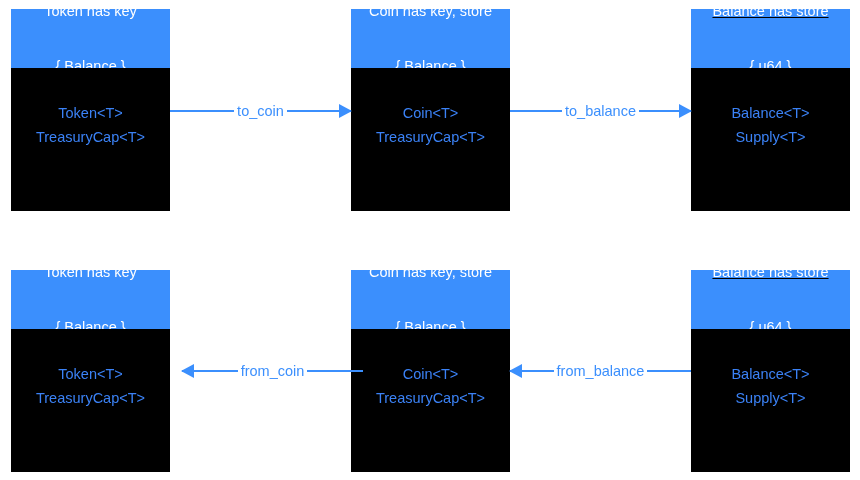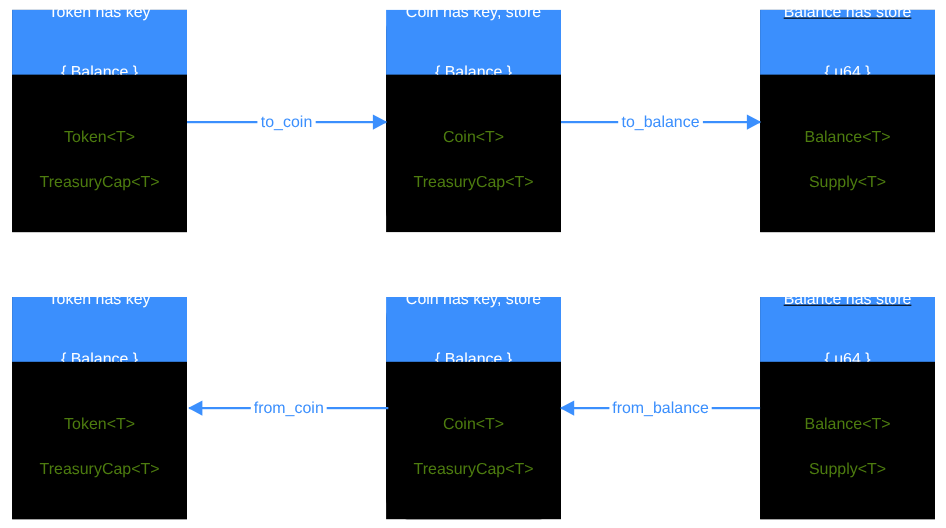--- a/index.html
+++ b/index.html
@@ -43,36 +43,36 @@
     font-weight: 400;
     text-align: left;
     box-sizing: border-box;
     padding: 0 2px;
     gap: 36px;
   }
   .node-header .hdr-line { display: block; white-space: nowrap; }
   .node-body {
     flex: 1;
     background: #000000;
-    color: #4d7c0f;
+    color: #3b82f6;
     display: flex;
     flex-direction: column;
     align-items: center;
     justify-content: flex-start;
-    padding-top: 48px;
+    padding-top: 36px;
     box-sizing: border-box;
     font-size: 14.5px;
     line-height: 18px;
   }
   .node-body .body-line {
     display: block;
     white-space: nowrap;
     text-align: center;
   }
-  .node-body .body-line + .body-line { margin-top: 23px; }
+  .node-body .body-line + .body-line { margin-top: 6px; }
 
   
   .row-top    { top: 9px; }
   .row-bottom { top: 270px; }
   .col-1 { left: 11px; }
   .col-2 { left: 351px; border-radius: 19px; }
   .col-3 { left: 691px; text-decoration: underline; }
 
   
   .connector {
@@ -120,21 +120,21 @@
     margin-top: -7px;
     border-top: 7px solid transparent;
     border-bottom: 7px solid transparent;
     border-right: 13px solid #3b8ffd;
   }
 
   
   .conn-a { left: 170px; width: 181px; top: 98px; }
   
   .conn-b { left: 510px; width: 181px; top: 98px; }
-  .conn-c { left: 172px; width: 181px; top: 358px; }
+  .conn-c { left: 182px; width: 181px; top: 358px; }
   .conn-d { left: 510px; width: 181px; top: 358px; }
 </style>
 </head>
 <body>
 
 <div id="canvas">
 
   <div class="node row-top col-1">
     <div class="node-header">
       <span class="hdr-line">Token has key</span>

